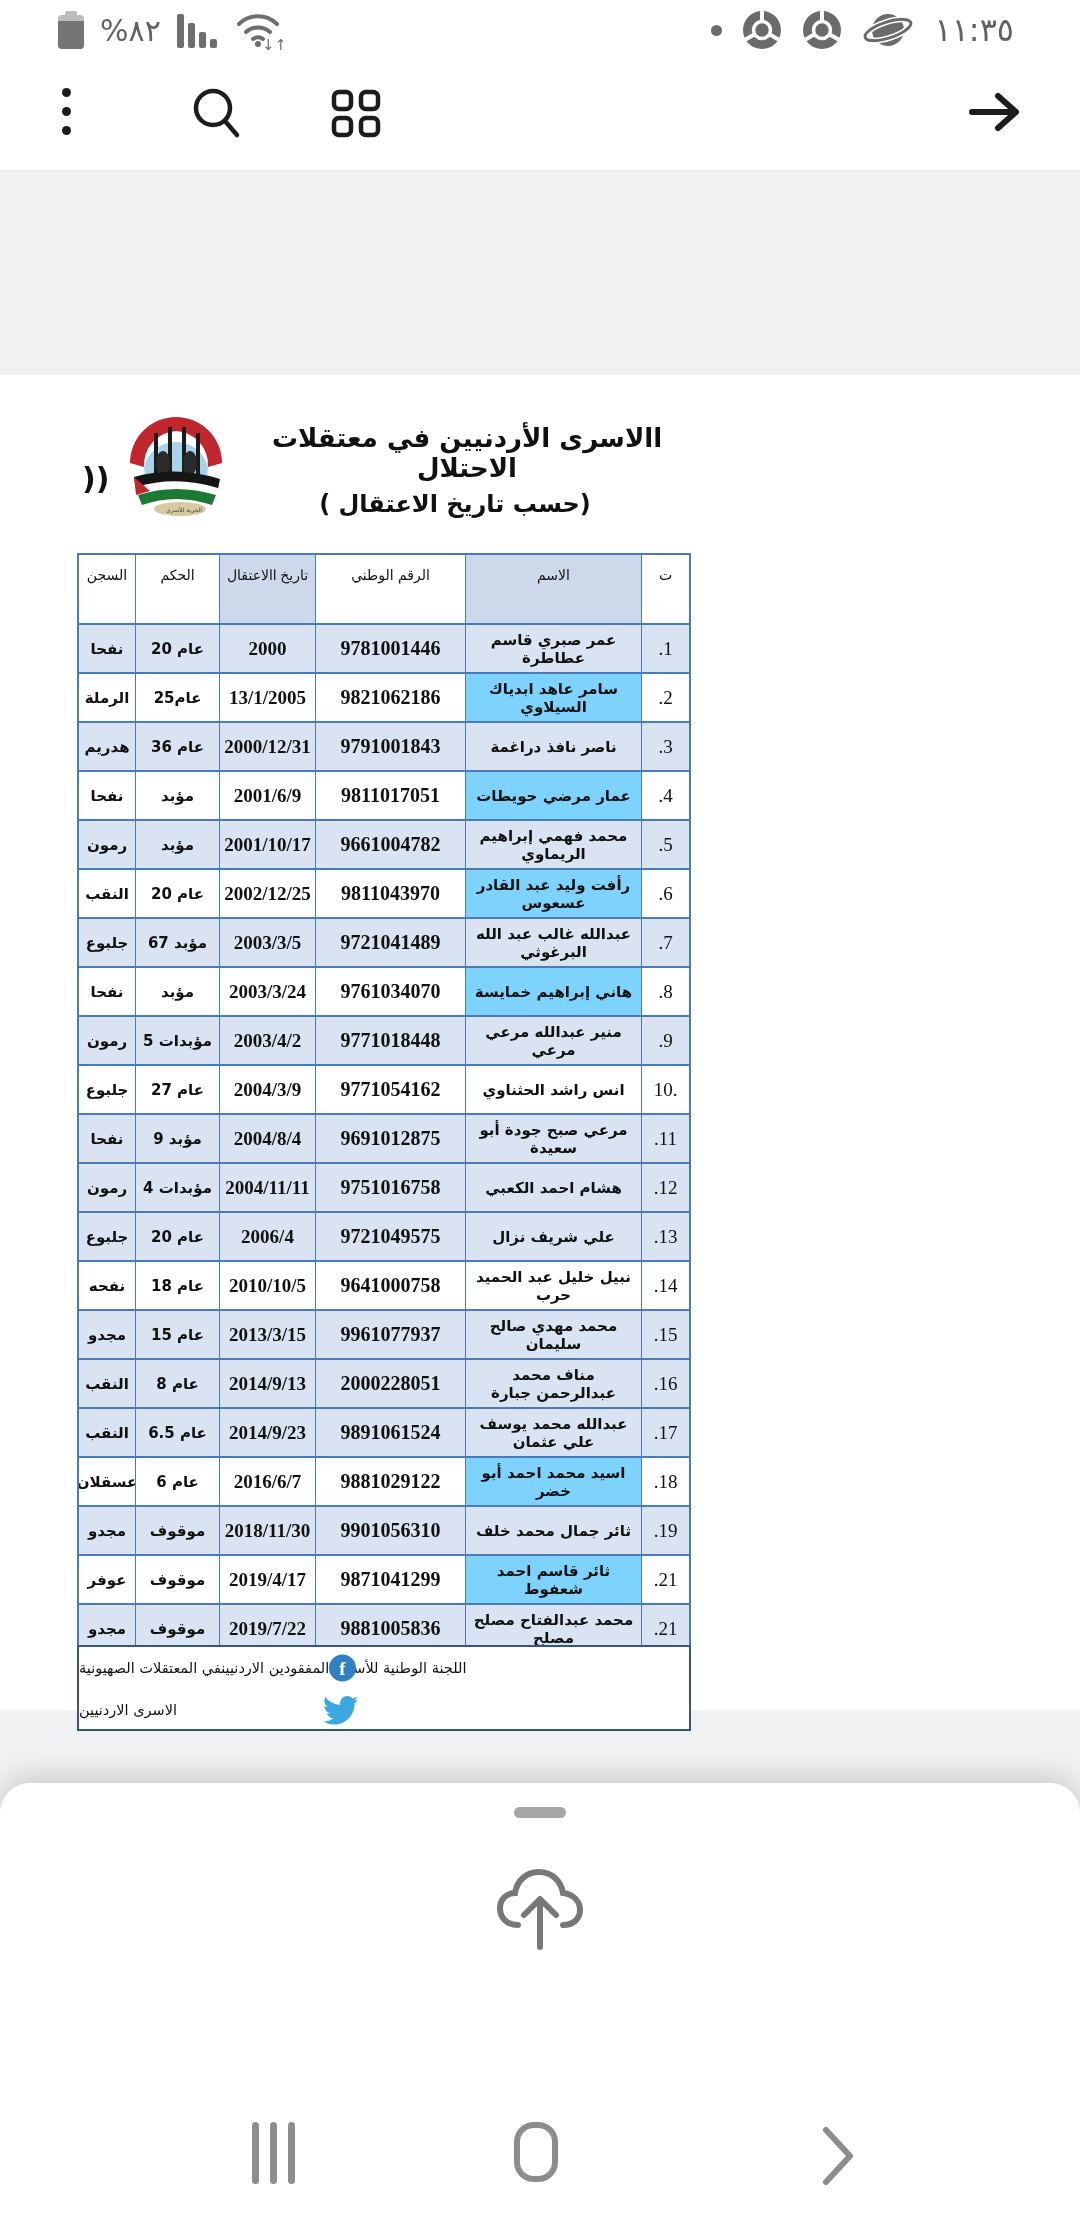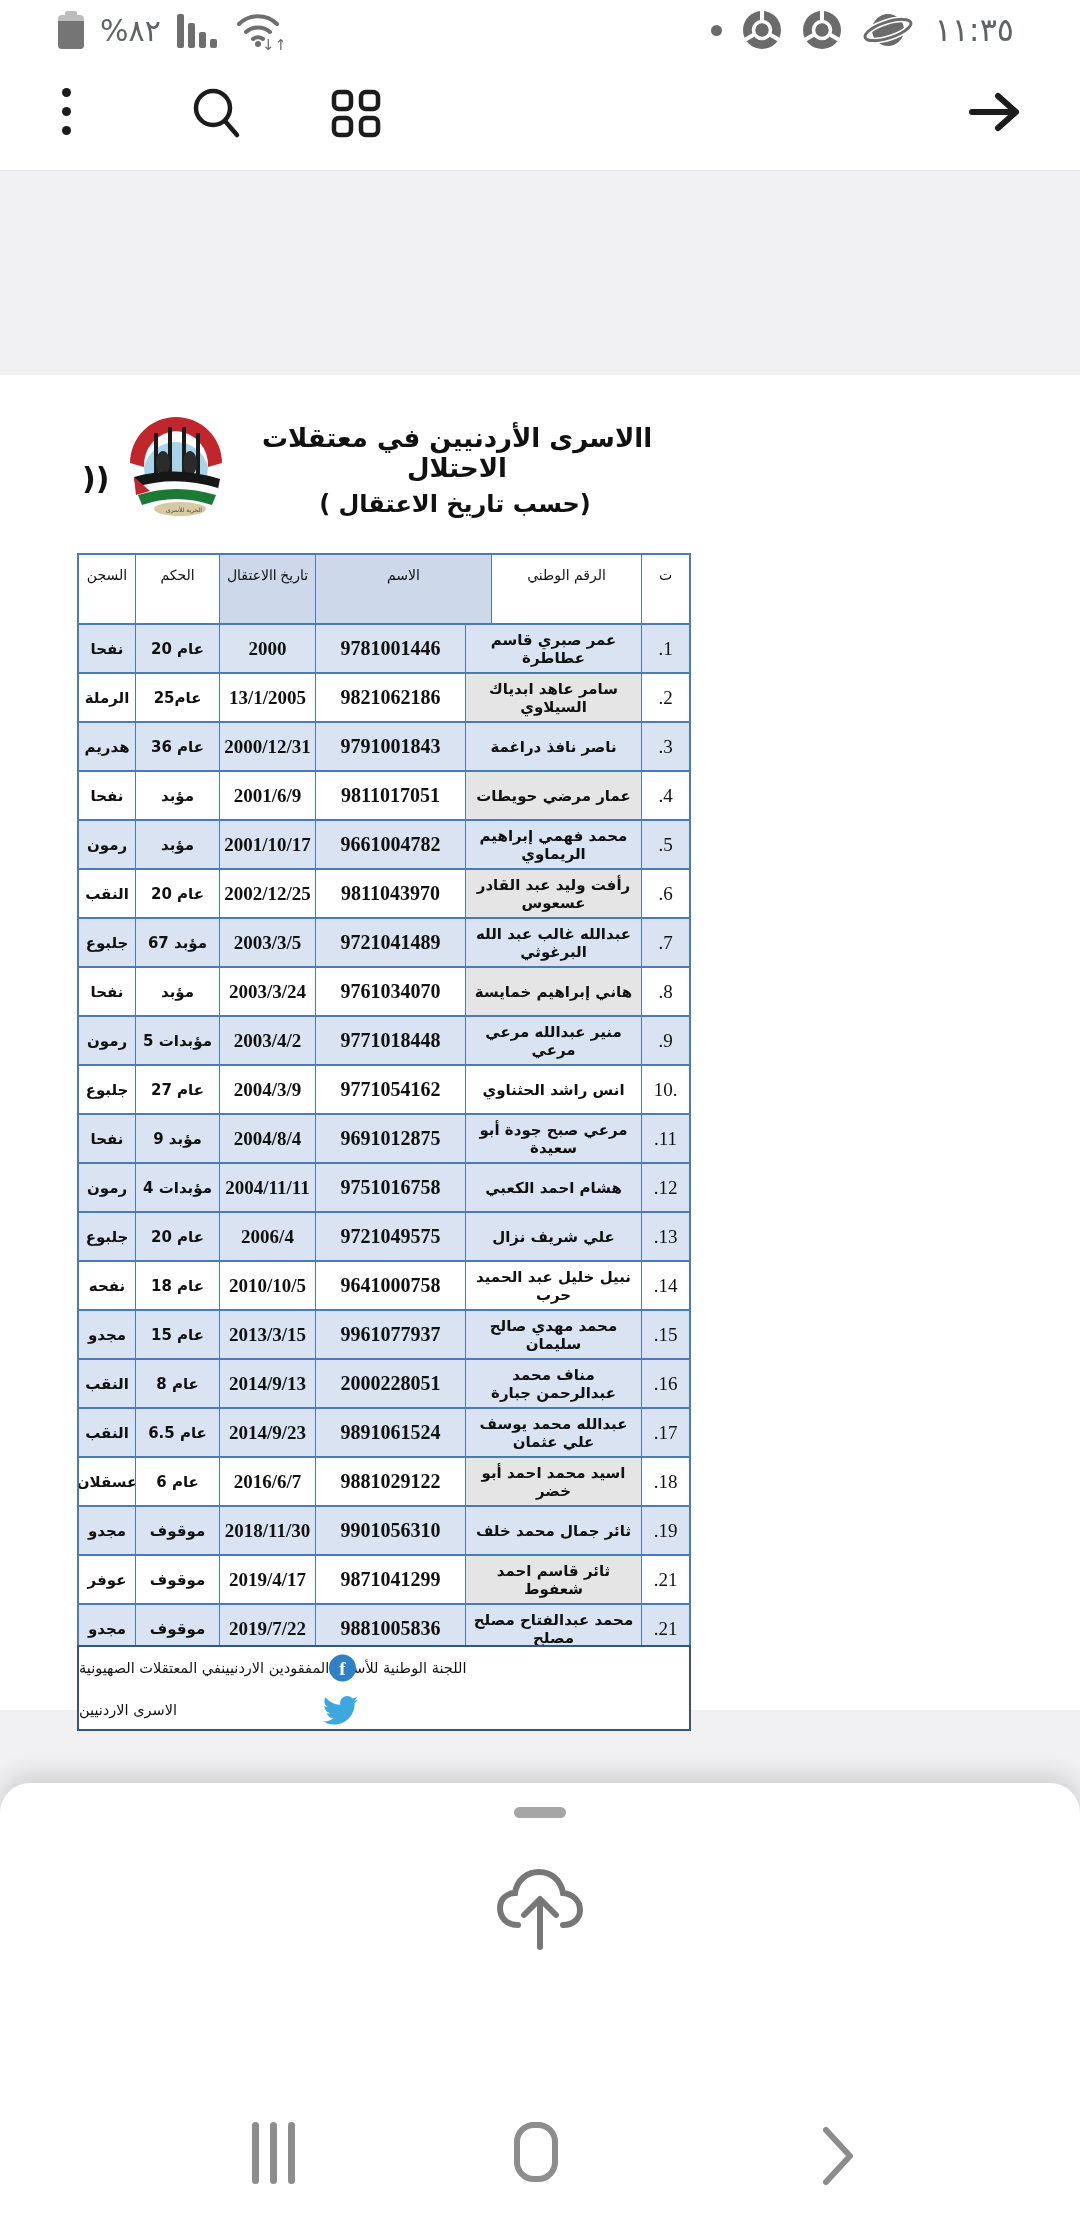--- a/index.html
+++ b/index.html
@@ -19,21 +19,21 @@
   .sigbars i{display:block;width:7px;background:#6e6e6e;border-radius:2px;}
   .dot{width:11px;height:11px;border-radius:50%;background:#6b6b6b;}
   .sb-time{font-size:32px;color:#5f6368;}
   
   .toolbar{position:absolute;top:56px;left:0;width:100%;height:114px;background:#fff;border-bottom:1px solid #e6e6e6;}
   .tb-kebab{position:absolute;left:62px;top:32px;width:10px;}
   .tb-kebab i{display:block;width:9px;height:9px;border-radius:50%;background:#1c1c1c;margin:0 0 10px 0;}
   .tb-icon{position:absolute;top:28px;}
   
   .page{position:absolute;top:375px;left:0;width:1080px;height:1335px;background:#fff;}
-  .doc-title{position:absolute;left:232px;top:48px;width:450px;text-align:center;
+  .doc-title{position:absolute;left:242px;top:48px;width:450px;text-align:center;
              font-weight:bold;font-size:26px;color:#111;direction:rtl;}
   .doc-sub{position:absolute;left:230px;top:115px;width:450px;text-align:center;
            font-weight:bold;font-size:24px;color:#111;direction:rtl;}
   .side-mark{position:absolute;left:82px;top:86px;font-size:30px;font-weight:bold;color:#111;}
   .logo{position:absolute;left:128px;top:40px;width:96px;height:102px;}
   
   .tablewrap{position:absolute;left:77px;top:178px;width:614px;border:2px solid #4a7ab8;box-sizing:border-box;}
   .trow{display:flex;border-bottom:2px solid #4a7ab8;background:#fff;}
   .trow:last-child{border-bottom:none;}
   .cell{box-sizing:border-box;border-right:1px solid #4a7ab8;display:flex;align-items:center;justify-content:center;
@@ -43,21 +43,21 @@
   .c-sent{flex:0 0 84px;font-size:15px;font-weight:bold;direction:ltr;}
   .c-date{flex:0 0 96px;font-size:19px;font-weight:bold;font-family:"Liberation Serif",serif;direction:ltr;}
   .c-nat{flex:0 0 150px;font-size:20px;font-weight:bold;font-family:"Liberation Serif",serif;direction:ltr;}
   .c-name{flex:0 0 176px;font-size:15px;font-weight:bold;direction:rtl;padding:0 4px;text-align:center;}
   .c-num{flex:1 1 auto;font-size:19px;font-family:"Liberation Serif",serif;direction:ltr;}
   .thead{height:68px;}
   .thead .cell{font-weight:normal;font-size:14px;align-items:flex-start;padding-top:12px;}
   .thead .c-name,.thead .c-date{background:#cdd9eb;}
   .drow{height:47px;}
   .drow.shaded .cell{background:#d9e3f1;}
-  .cell.cell-shaded{background:#e5e5e5;}
+  .cell.cell-shaded{background:#7dd3fc;}
   
   .footbox{position:absolute;left:77px;top:1270px;width:614px;height:86px;border:2px solid #35567e;
            box-sizing:border-box;background:#fff;}
   .fline{position:relative;height:42px;display:flex;align-items:center;justify-content:flex-end;
          direction:rtl;font-size:14.5px;color:#111;padding-right:6px;box-sizing:border-box;}
   .f-ico{position:absolute;left:250px;top:50%;transform:translateY(-50%);}
   .fb-badge{width:27px;height:27px;border-radius:50%;background:#2f80c4;color:#fff;display:flex;
             align-items:center;justify-content:center;font-size:19px;font-weight:bold;font-family:"Liberation Serif",serif;}
   
   .sheet{position:absolute;left:0;top:1783px;width:1080px;height:437px;background:#fff;
@@ -166,22 +166,22 @@
 
     <div class="side-mark">))</div>
     <div class="doc-title">االاسرى الأردنيين في معتقلات الاحتلال</div>
     <div class="doc-sub">(حسب تاريخ الاعتقال )</div>
 
     <div class="tablewrap">
       <div class="trow thead">
         <div class="cell c-prison">السجن</div>
         <div class="cell c-sent">الحكم</div>
         <div class="cell c-date" style="direction:rtl">تاريخ االاعتقال</div>
+        <div class="cell c-nat" style="direction:rtl;font-family:'DejaVu Sans',sans-serif;font-size:14px">الرقم الوطني</div>
         <div class="cell c-name" style="font-weight:normal;font-size:14px">الاسم</div>
-        <div class="cell c-nat" style="direction:rtl;font-family:'DejaVu Sans',sans-serif;font-size:14px">الرقم الوطني</div>
         <div class="cell c-num" style="direction:rtl;font-family:'DejaVu Sans',sans-serif;font-size:14px">ت</div>
       </div>
       <div>
           <div class="trow drow shaded">
         <div class="cell c-prison">نفحا</div>
         <div class="cell c-sent">20 عام</div>
         <div class="cell c-date">2000</div>
         <div class="cell c-nat">9781001446</div>
         <div class="cell c-name">عمر صبري قاسم عطاطرة</div>
         <div class="cell c-num">.1</div>

